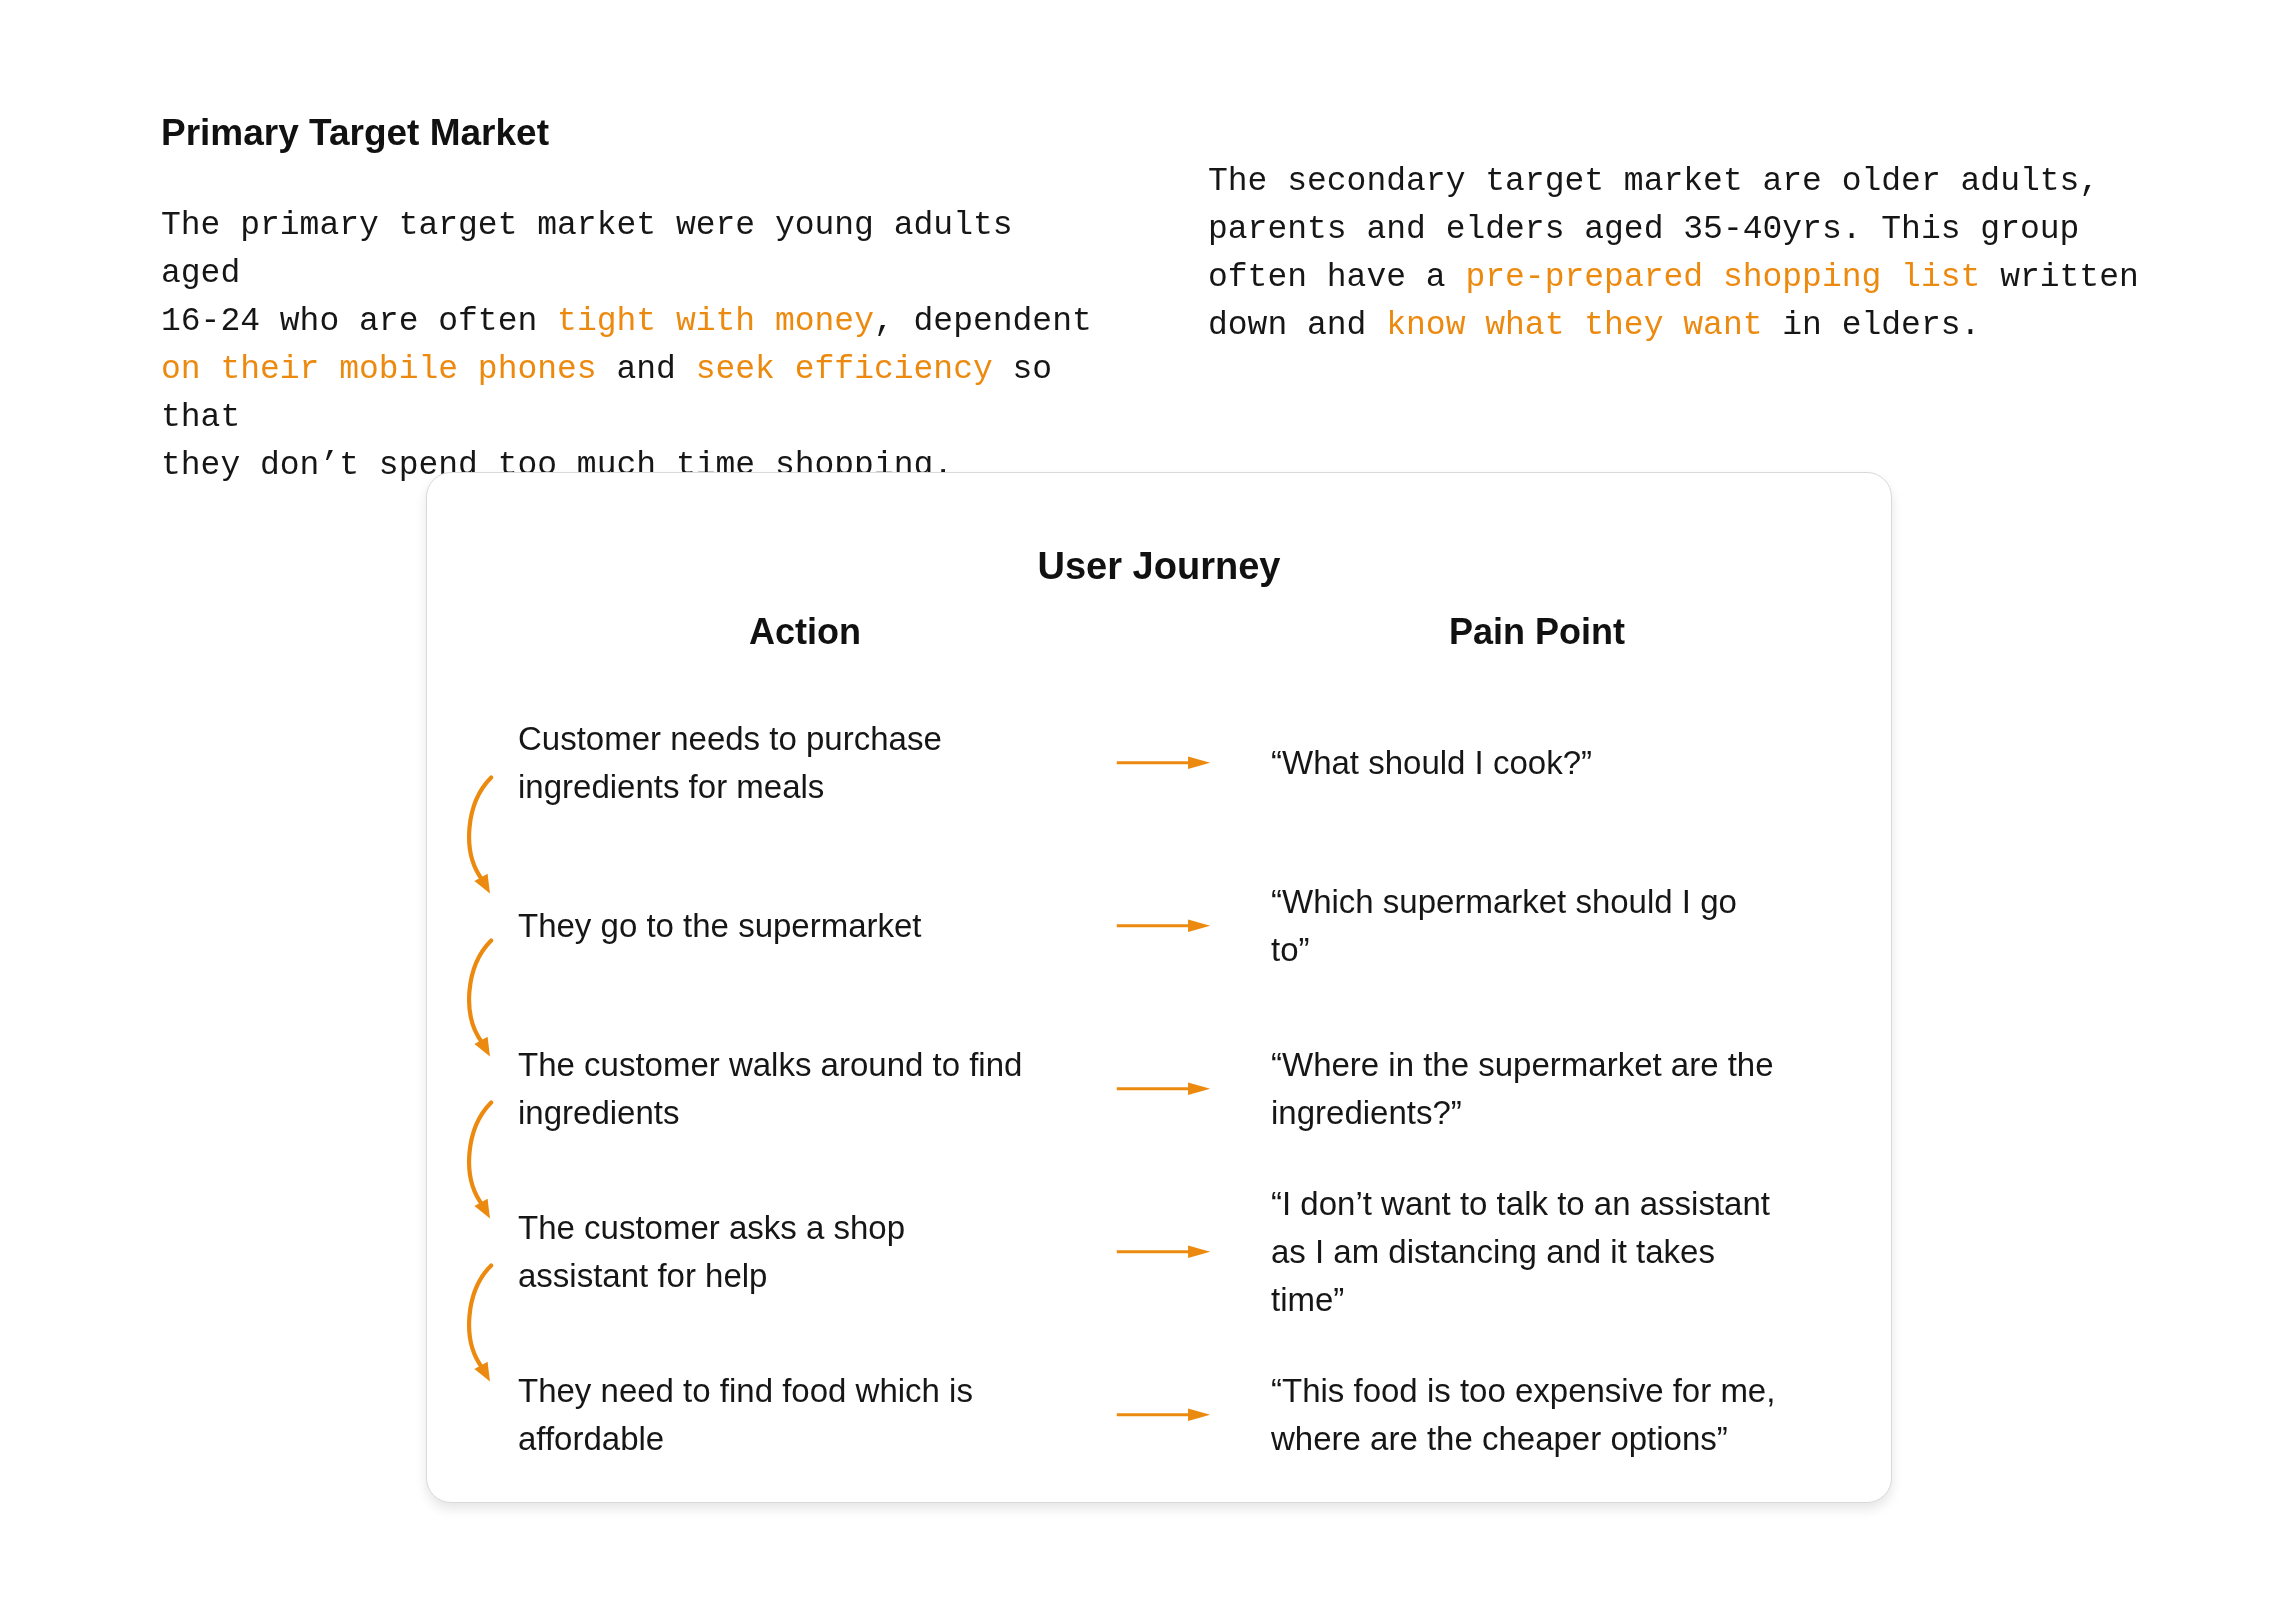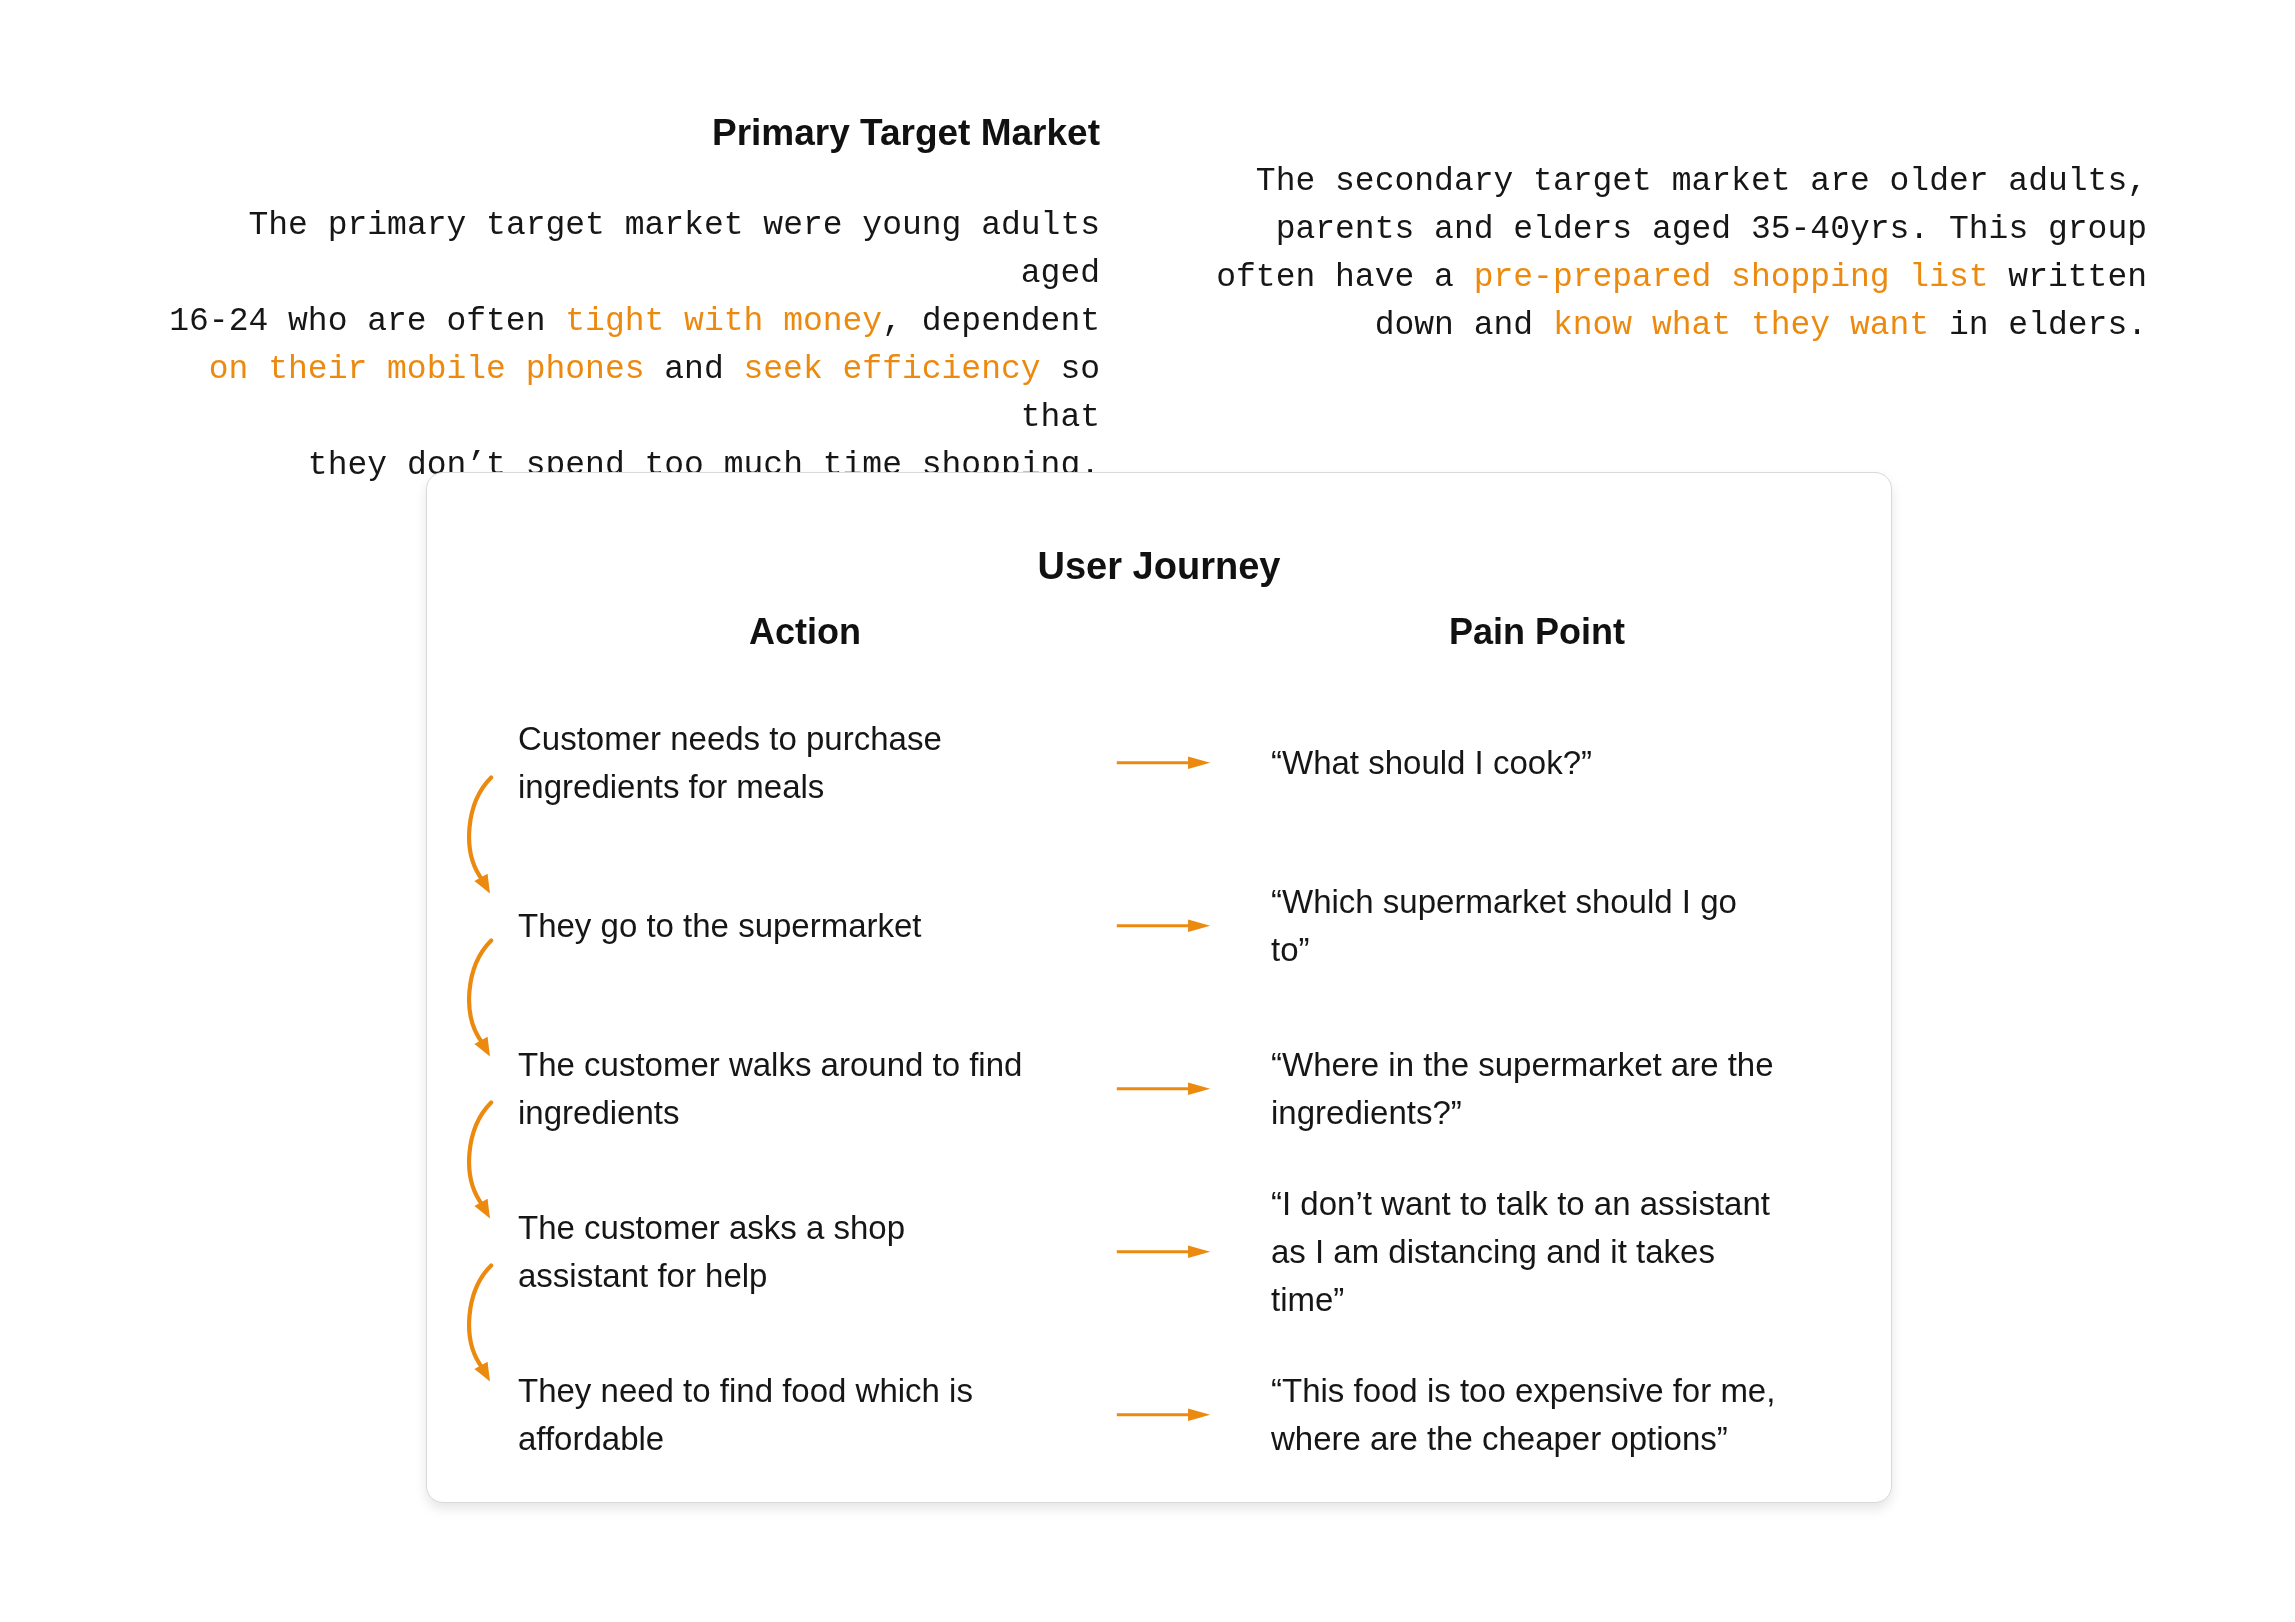--- a/index.html
+++ b/index.html
@@ -10,21 +10,21 @@
     width: 2295px;
     height: 1623px;
   }
   .page { position: relative; width: 2295px; height: 1623px; overflow: hidden; }
 
   
   .markets {
     display: flex;
     padding-top: 111px;
   }
-  .market { text-align: right; }
+  .market { text-align: left; }
   .market h2 {
     font-size: 37px;
     line-height: 44px;
     font-weight: bold;
     color: #111111;
   }
   .market p {
     margin-top: 47px;
     font-size: 33px;
     line-height: 48px;
@@ -37,21 +37,21 @@
 
   
   .journey-card {
     position: absolute;
     left: 426px;
     top: 472px;
     width: 1466px;
     height: 1031px;
     background: #ffffff;
     border: 1.2px solid #d9d9d9;
-    border-radius: 17px;
+    border-radius: 25px;
     box-shadow: 0 6px 12px rgba(0,0,0,0.10);
   }
   .uj-title {
     padding-top: 72px;
     text-align: center;
     font-size: 38px;
     line-height: 43px;
     font-weight: bold;
     color: #111111;
   }

